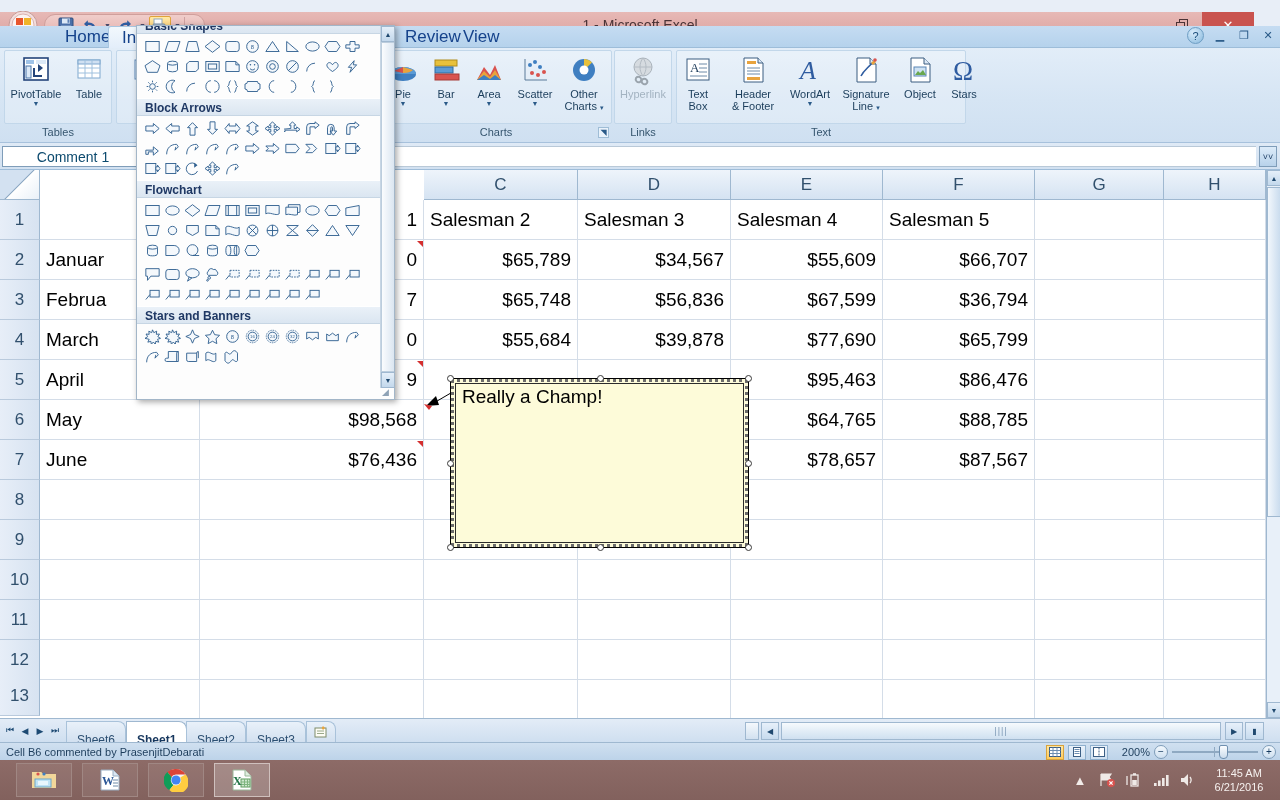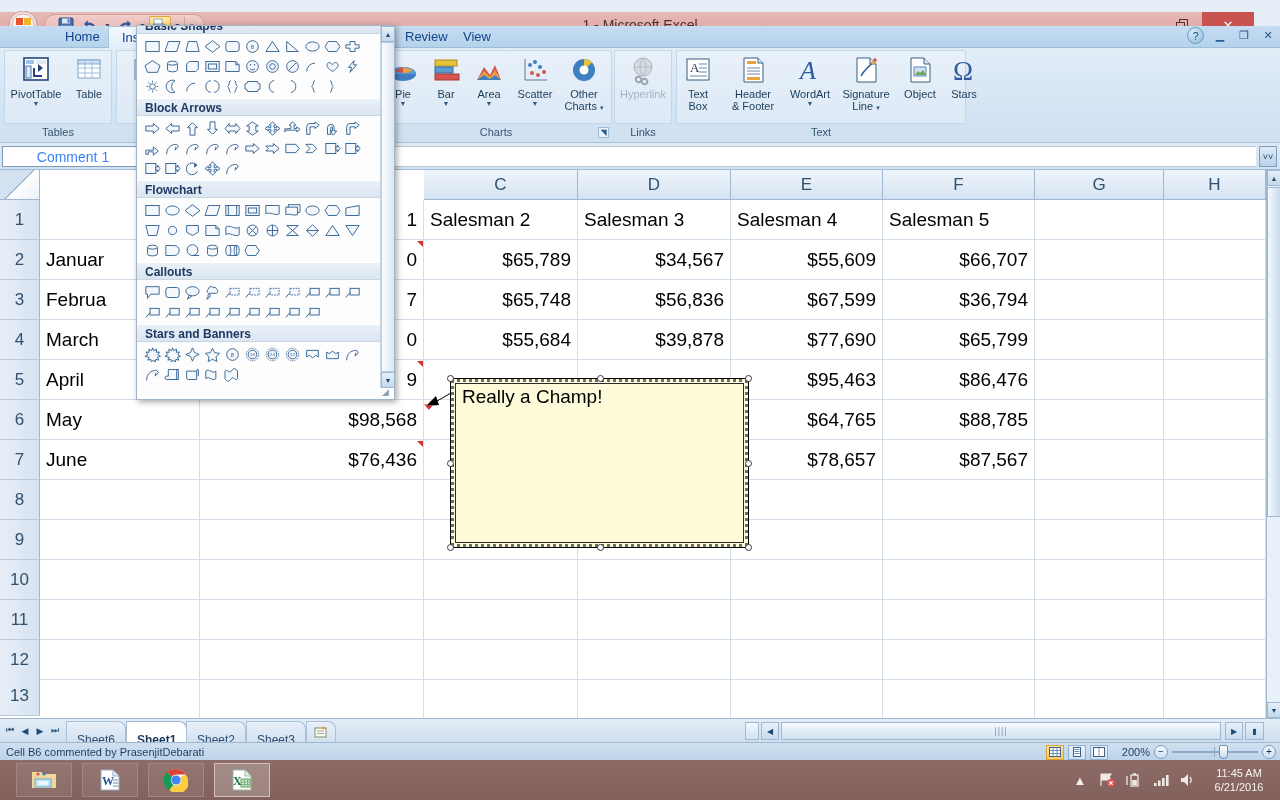--- a/index.html
+++ b/index.html
@@ -37,21 +37,21 @@
   }
   #winbtns{ position:absolute; right:0; top:0; height:26px; display:flex; }
   .winbtn{ width:40px;height:26px;display:flex;align-items:center;justify-content:center;color:#4b3336;font-size:13px;}
   .winbtn.close{ background:#c9534f;color:#fff;width:52px;}
   
   #ribbonband{
     position:absolute;left:0;top:26px;width:1280px;height:22px;
     background:linear-gradient(to bottom,#c5dcf2,#b5d2ec);
     border-bottom:1px solid #9dbdd9;
   }
-  .rtab{ position:absolute;top:0;height:22px;line-height:22px;padding:0 13px;font-size:13px;color:#15428b;}
+  .rtab{ position:absolute;top:0;height:22px;line-height:22px;padding:0 13px;font-size:17px;color:#15428b;}
   .rtab.sel{ background:linear-gradient(to bottom,#f2f8fd,#e3eefa); border:1px solid #a8c6e0;border-bottom:none;border-radius:3px 3px 0 0; color:#15428b;}
   #ribbon-right-icons{ position:absolute;right:4px;top:1px;display:flex;gap:8px;align-items:center;}
   .mini-ico{width:16px;height:16px;display:flex;align-items:center;justify-content:center;font-size:11px;color:#2a5a88;}
   .help-ico{width:17px;height:17px;border-radius:50%;background:radial-gradient(circle at 35% 30%,#d9ecfb,#88b9dd);border:1px solid #6e9ec4;color:#1c4f7c;font-size:11px;display:flex;align-items:center;justify-content:center;}
   
   #ribbonbody{
     position:absolute;left:0;top:48px;width:1280px;height:95px;
     background:linear-gradient(to bottom,#e2edf8 0%,#d6e5f4 55%,#cfe0f1 100%);
     border-bottom:1px solid #a7c1dc;
   }
@@ -66,21 +66,21 @@
   .launcher{position:absolute;width:11px;height:11px;right:3px;bottom:2px;border:1px solid #9fbdd6;color:#2a5a88;font-size:8px;display:flex;align-items:center;justify-content:center;background:#e9f2fb;}
   
   #formulabar{
     position:absolute;left:0;top:143px;width:1280px;height:27px;
     background:linear-gradient(to bottom,#dfeaf6,#d2e1f1);
     border-bottom:1px solid #9fbdd9;
   }
   #namebox{
     position:absolute;left:2px;top:3px;width:142px;height:21px;
     background:#fff;border:1px solid #7f9db9;
-    font-size:14px;line-height:20px;text-align:center;color:#3b82f6;
+    font-size:14px;line-height:20px;text-align:center;color:#0c4a6e;
   }
   #fbinput{
     position:absolute;left:152px;top:3px;width:1104px;height:21px;
     background:#fff;border:1px solid #b9c9d8;border-right:none;
   }
   #fb-expand{
     position:absolute;right:3px;top:3px;width:18px;height:21px;
     background:linear-gradient(to bottom,#dcebf9,#b8d2ea);border:1px solid #7f9db9;
     display:flex;align-items:center;justify-content:center;font-size:9px;color:#17375e;
   }
@@ -1090,21 +1090,20 @@
                 <ellipse cx="5" cy="9" rx="3" ry="6" stroke="#2f5f8f" fill="#f4f8fc" stroke-width="1.1"></ellipse>
                 <ellipse cx="15" cy="9" rx="3" ry="6" stroke="#2f5f8f" fill="none" stroke-width="1.1"></ellipse>
               </svg>
             </div>
             <div class="shp">
               <svg width="17" height="15" viewBox="0 0 20 18">
                 <path d="M4 3h10l4 6-4 6H4L1 9z" stroke="#2f5f8f" fill="#f4f8fc" stroke-width="1.1"></path>
               </svg>
             </div>
           </div>
-          <div class="shp-head">Callouts</div>
           <div class="shp-row">
             <div class="shp">
               <svg width="17" height="15" viewBox="0 0 20 18">
                 <path d="M2 2h16v9H8l-4 5v-5H2z" stroke="#2f5f8f" fill="#f4f8fc" stroke-width="1.1"></path>
               </svg>
             </div>
             <div class="shp">
               <svg width="17" height="15" viewBox="0 0 20 18">
                 <rect x="2" y="3" width="16" height="12" rx="3" stroke="#2f5f8f" fill="#f4f8fc" stroke-width="1.1"></rect>
               </svg>

